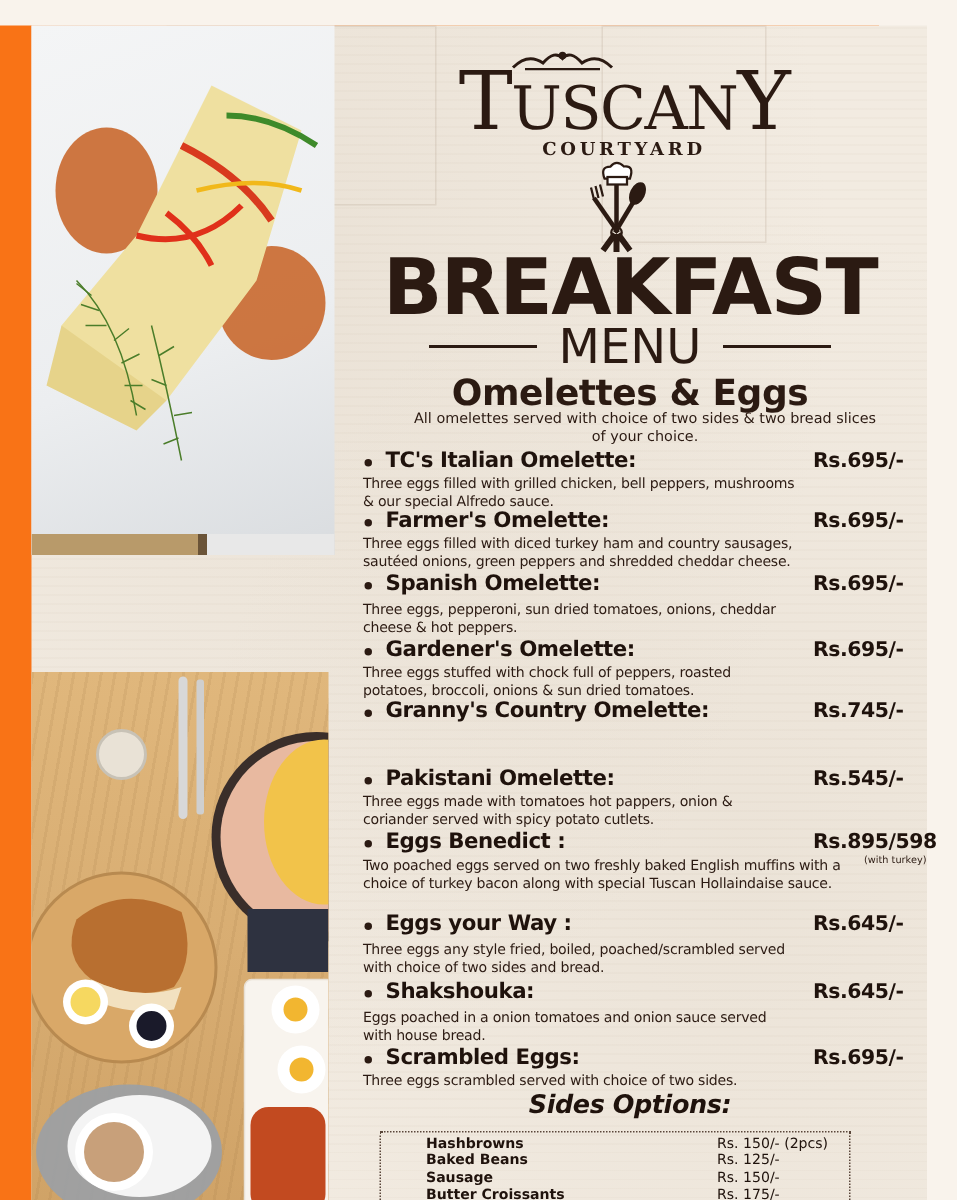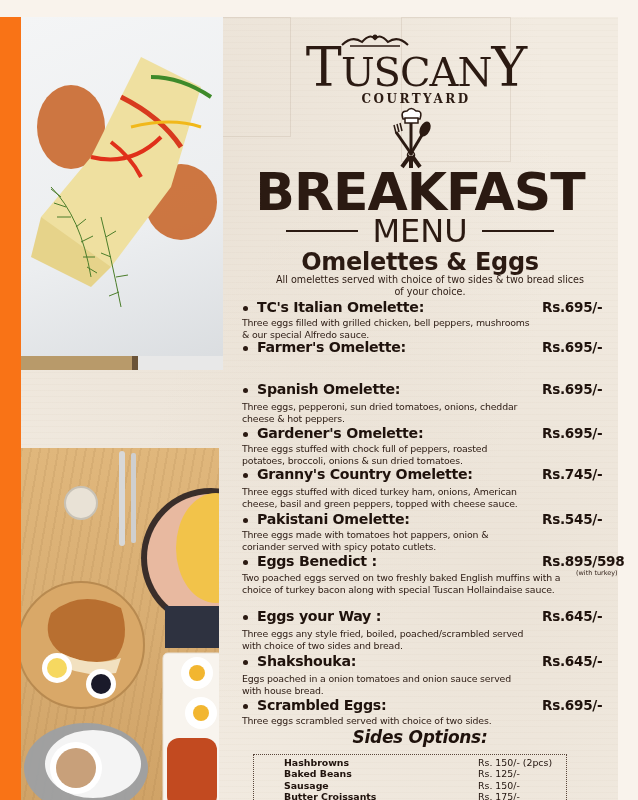--- a/index.html
+++ b/index.html
@@ -243,20 +243,21 @@
     </div>
     <div class="item-desc">Three eggs filled with grilled chicken, bell peppers, mushrooms &amp; our special Alfredo sauce.</div>
   </div>
 
   <div class="item" style="top:322px;">
     <div class="item-head">
       <span class="bullet"></span>
       <span class="item-name">Farmer's Omelette:</span>
       <span class="item-price">Rs.695/-</span>
     </div>
+    <div class="item-desc">Three eggs filled with diced turkey ham and country sausages, sautéed onions, green peppers and shredded cheddar cheese.</div>
   </div>
 
   <div class="item" style="top:364px;">
     <div class="item-head" style="height:20px;">
       <span class="bullet"></span>
       <span class="item-name">Spanish Omelette:</span>
       <span class="item-price">Rs.695/-</span>
     </div>
     <div class="item-desc">Three eggs, pepperoni, sun dried tomatoes, onions, cheddar cheese &amp; hot peppers.</div>
   </div>
@@ -269,21 +270,20 @@
     </div>
     <div class="item-desc">Three eggs stuffed with chock full of peppers, roasted potatoes, broccoli, onions &amp; sun dried tomatoes.</div>
   </div>
 
   <div class="item" style="top:449px;">
     <div class="item-head" style="height:20px;">
       <span class="bullet"></span>
       <span class="item-name">Granny's Country Omelette:</span>
       <span class="item-price">Rs.745/-</span>
     </div>
-    <div class="item-desc">Three eggs stuffed with diced turkey ham, onions, American cheese, basil and green peppers, topped with cheese sauce.</div>
   </div>
 
   <div class="item" style="top:494px;">
     <div class="item-head">
       <span class="bullet"></span>
       <span class="item-name">Pakistani Omelette:</span>
       <span class="item-price">Rs.545/-</span>
     </div>
     <div class="item-desc">Three eggs made with tomatoes hot pappers, onion &amp; coriander served with spicy potato cutlets.</div>
   </div>

